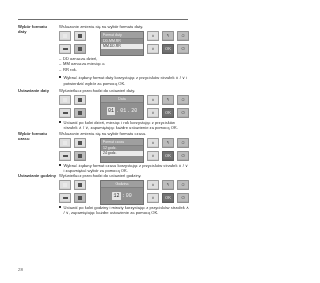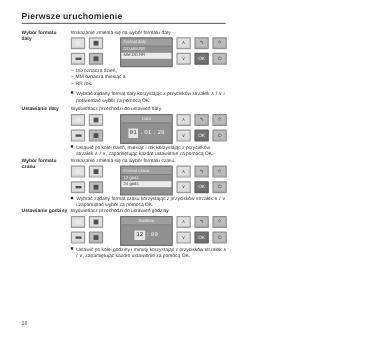--- a/index.html
+++ b/index.html
@@ -96,21 +96,20 @@
   .pagenum{
     position:absolute;left:18px;top:267px;
     font-size:4.4px;color:#555;
   }
 </style>
 </head>
 <body>
 
 <div class="page">
 
-  <div class="title">Pierwsze uruchomienie</div>
   <div class="rule"></div>
 
   <div class="section" style="top:24px;">
     <div class="lbl">Wybór formatu daty</div>
     <div class="body">
       <p class="intro">Wskazanie zmienia się na wybór formatu daty.</p>
 
       <div class="panel">
         <div class="btncol left-pad">
           <div class="btnrow">

